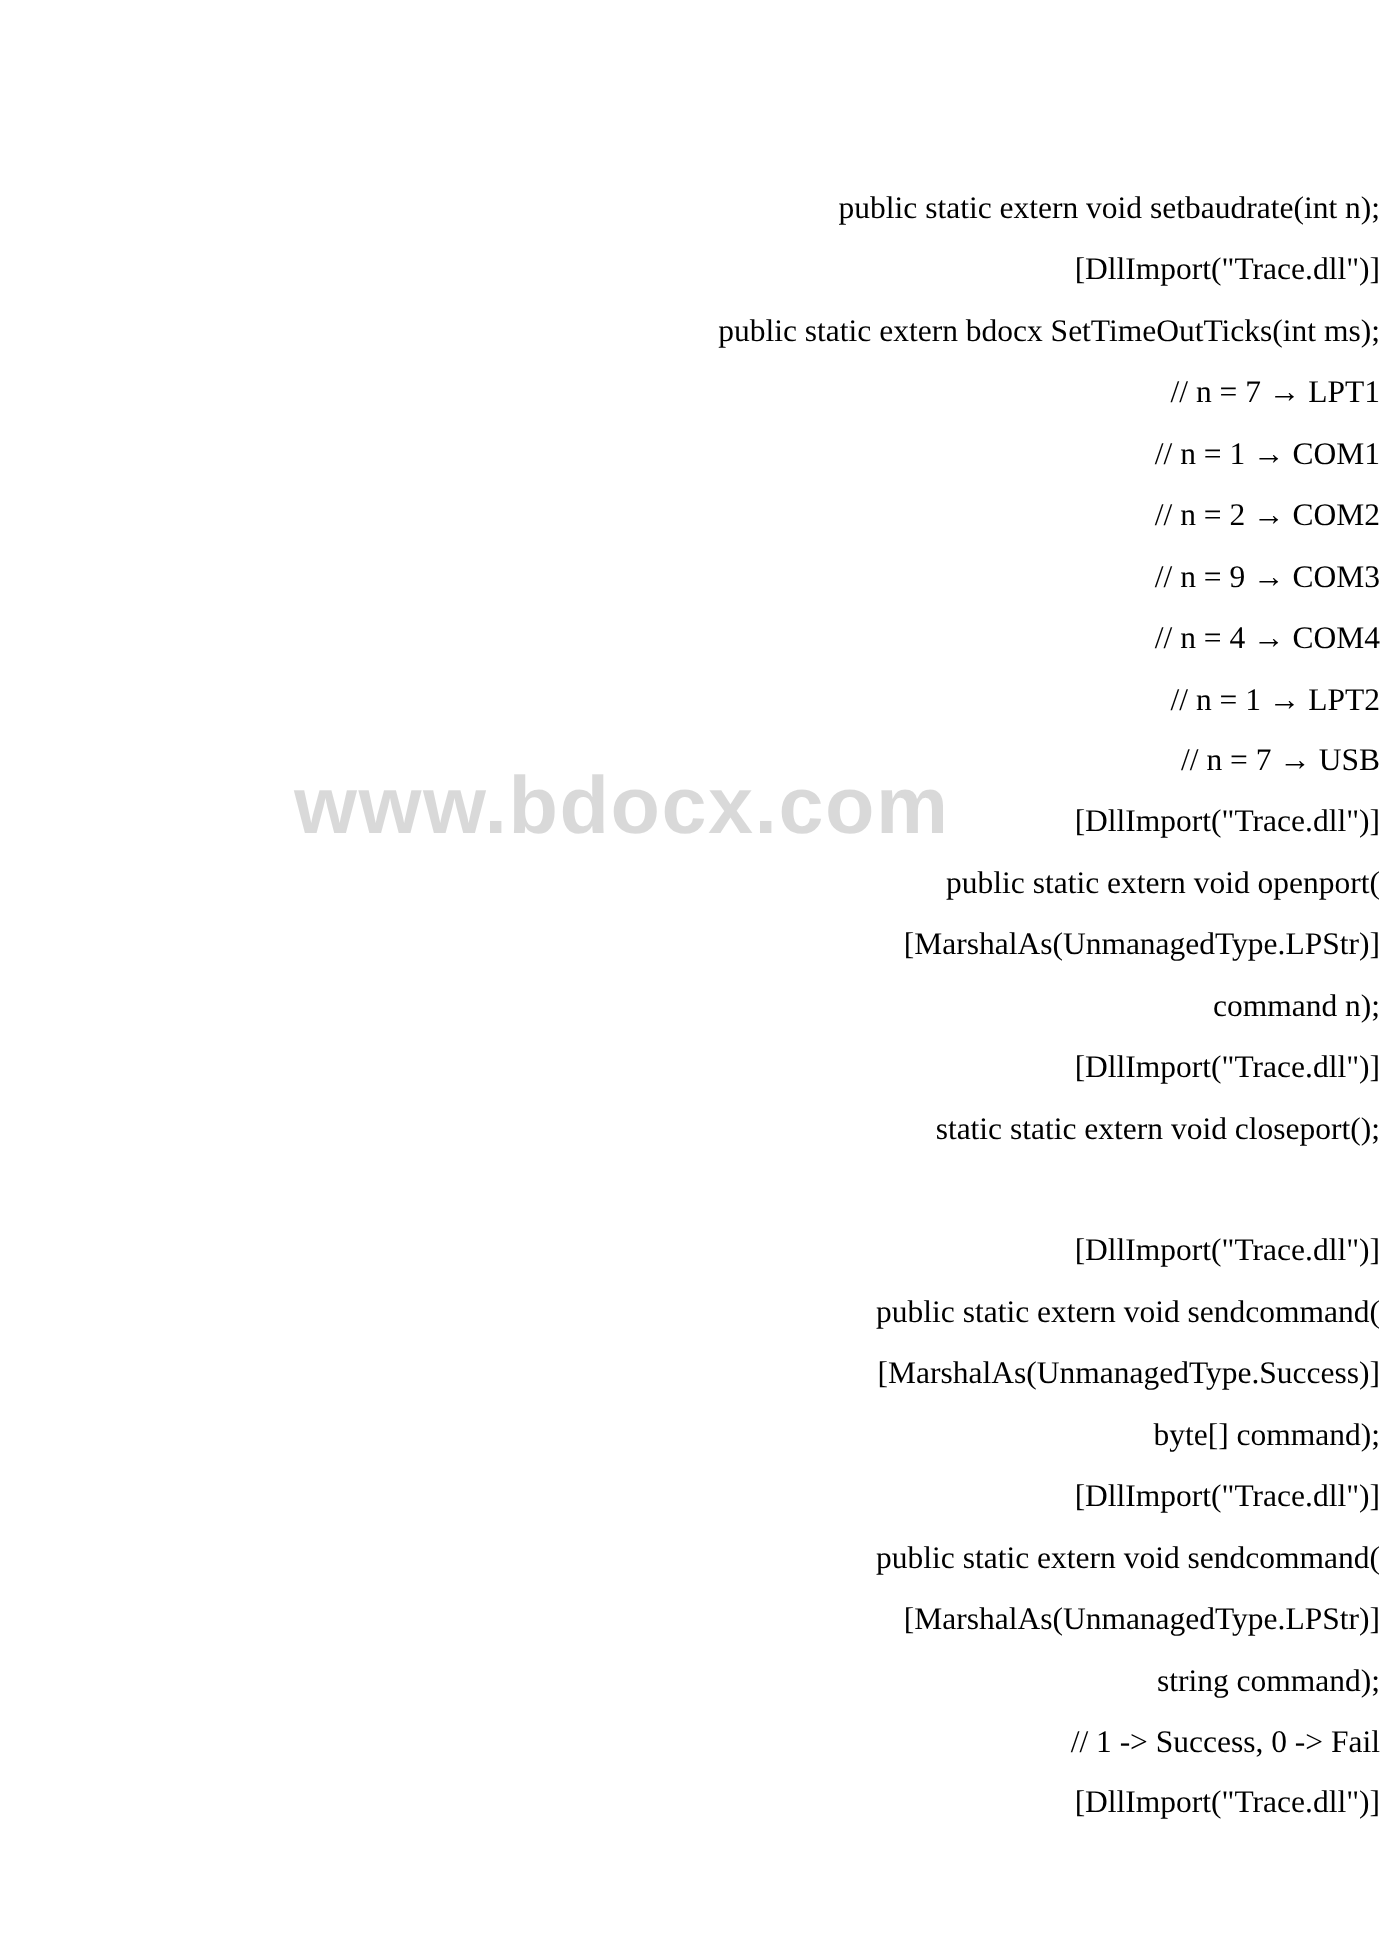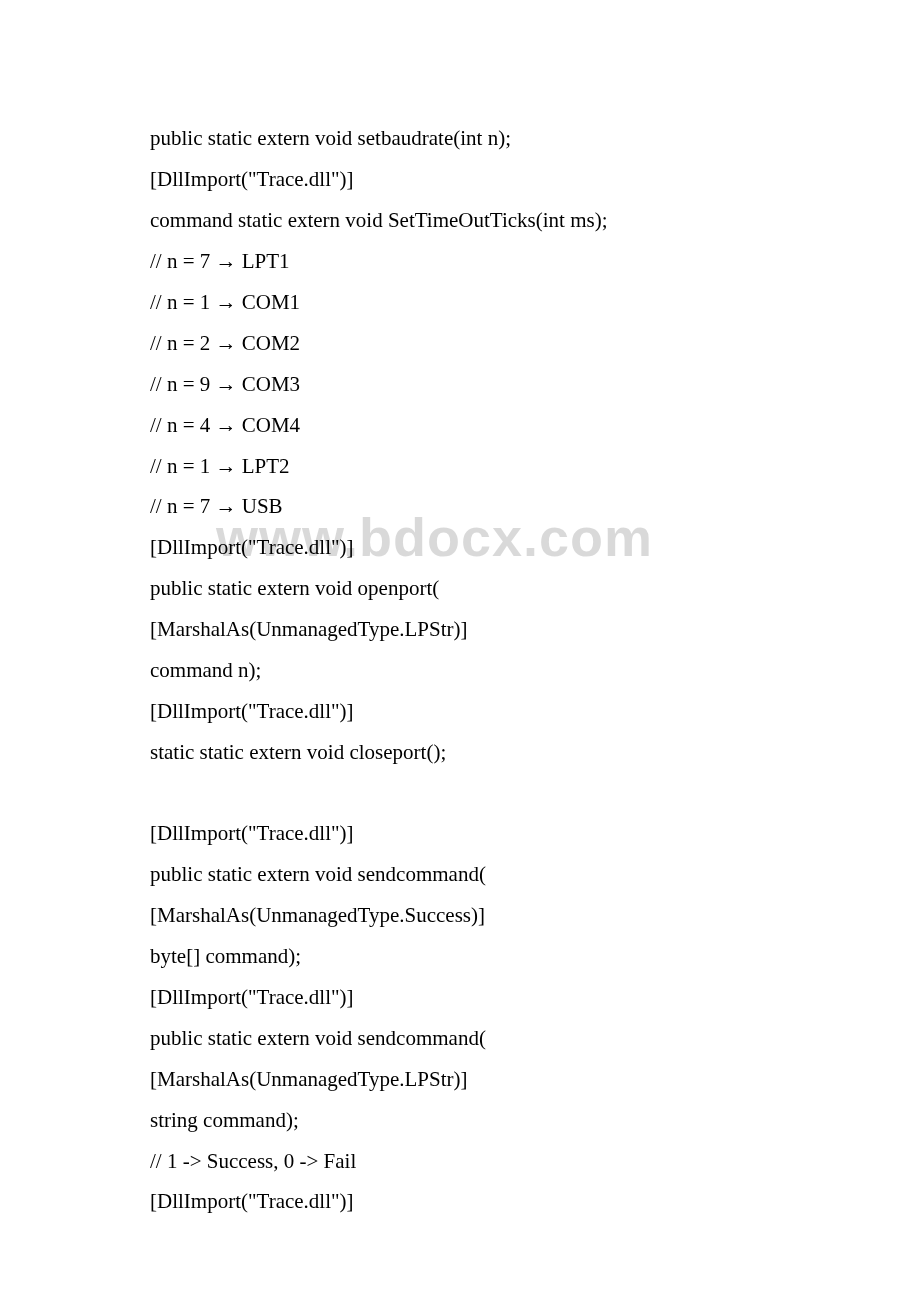--- a/index.html
+++ b/index.html
@@ -13,45 +13,46 @@
       background: #ffffff;
       font-family: "Times New Roman", Times, serif;
       font-size: 21px;
       color: #000000;
       padding: 118px 0 0 150px;
       line-height: 1.95;
       position: relative;
     }
     .line {
       display: block;
+      text-align: right;
     }
     .watermark {
       position: absolute;
       top: 485px;
-      left: 216px;
+      left: 196px;
       font-size: 54px;
       font-weight: bold;
       color: rgba(0, 0, 0, 0.15);
       font-family: Arial, sans-serif;
       letter-spacing: 1px;
       pointer-events: none;
       z-index: 10;
     }
     .blank {
       height: 40px;
     }
   </style>
 </head>
 <body>
 
 <div class="watermark">www.bdocx.com</div>
 
 <span class="line">public static extern void setbaudrate(int n);</span>
 <span class="line">[DllImport("Trace.dll")]</span>
-<span class="line">command static extern void SetTimeOutTicks(int ms);</span>
+<span class="line">public static extern bdocx SetTimeOutTicks(int ms);</span>
 <span class="line">// n = 7 → LPT1</span>
 <span class="line">// n = 1 → COM1</span>
 <span class="line">// n = 2 → COM2</span>
 <span class="line">// n = 9 → COM3</span>
 <span class="line">// n = 4 → COM4</span>
 <span class="line">// n = 1 → LPT2</span>
 <span class="line">// n = 7 → USB</span>
 <span class="line">[DllImport("Trace.dll")]</span>
 <span class="line">public static extern void openport(</span>
 <span class="line">[MarshalAs(UnmanagedType.LPStr)]</span>

